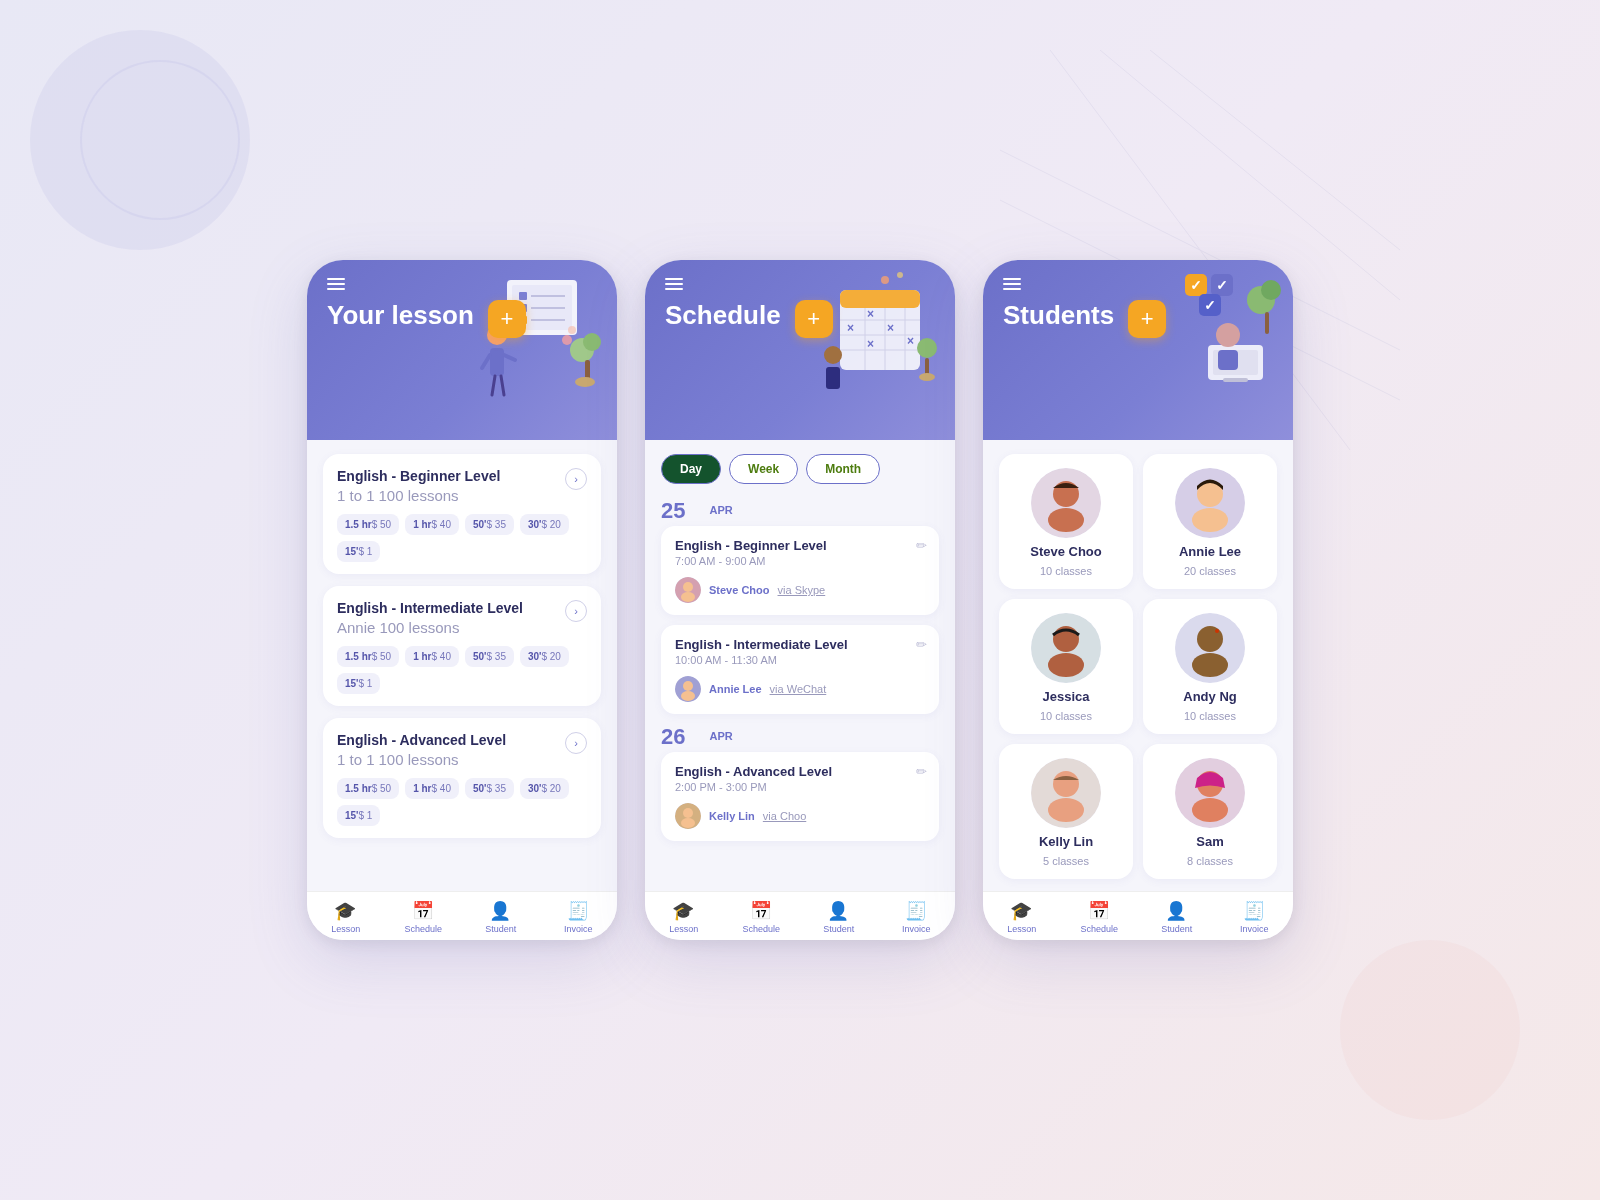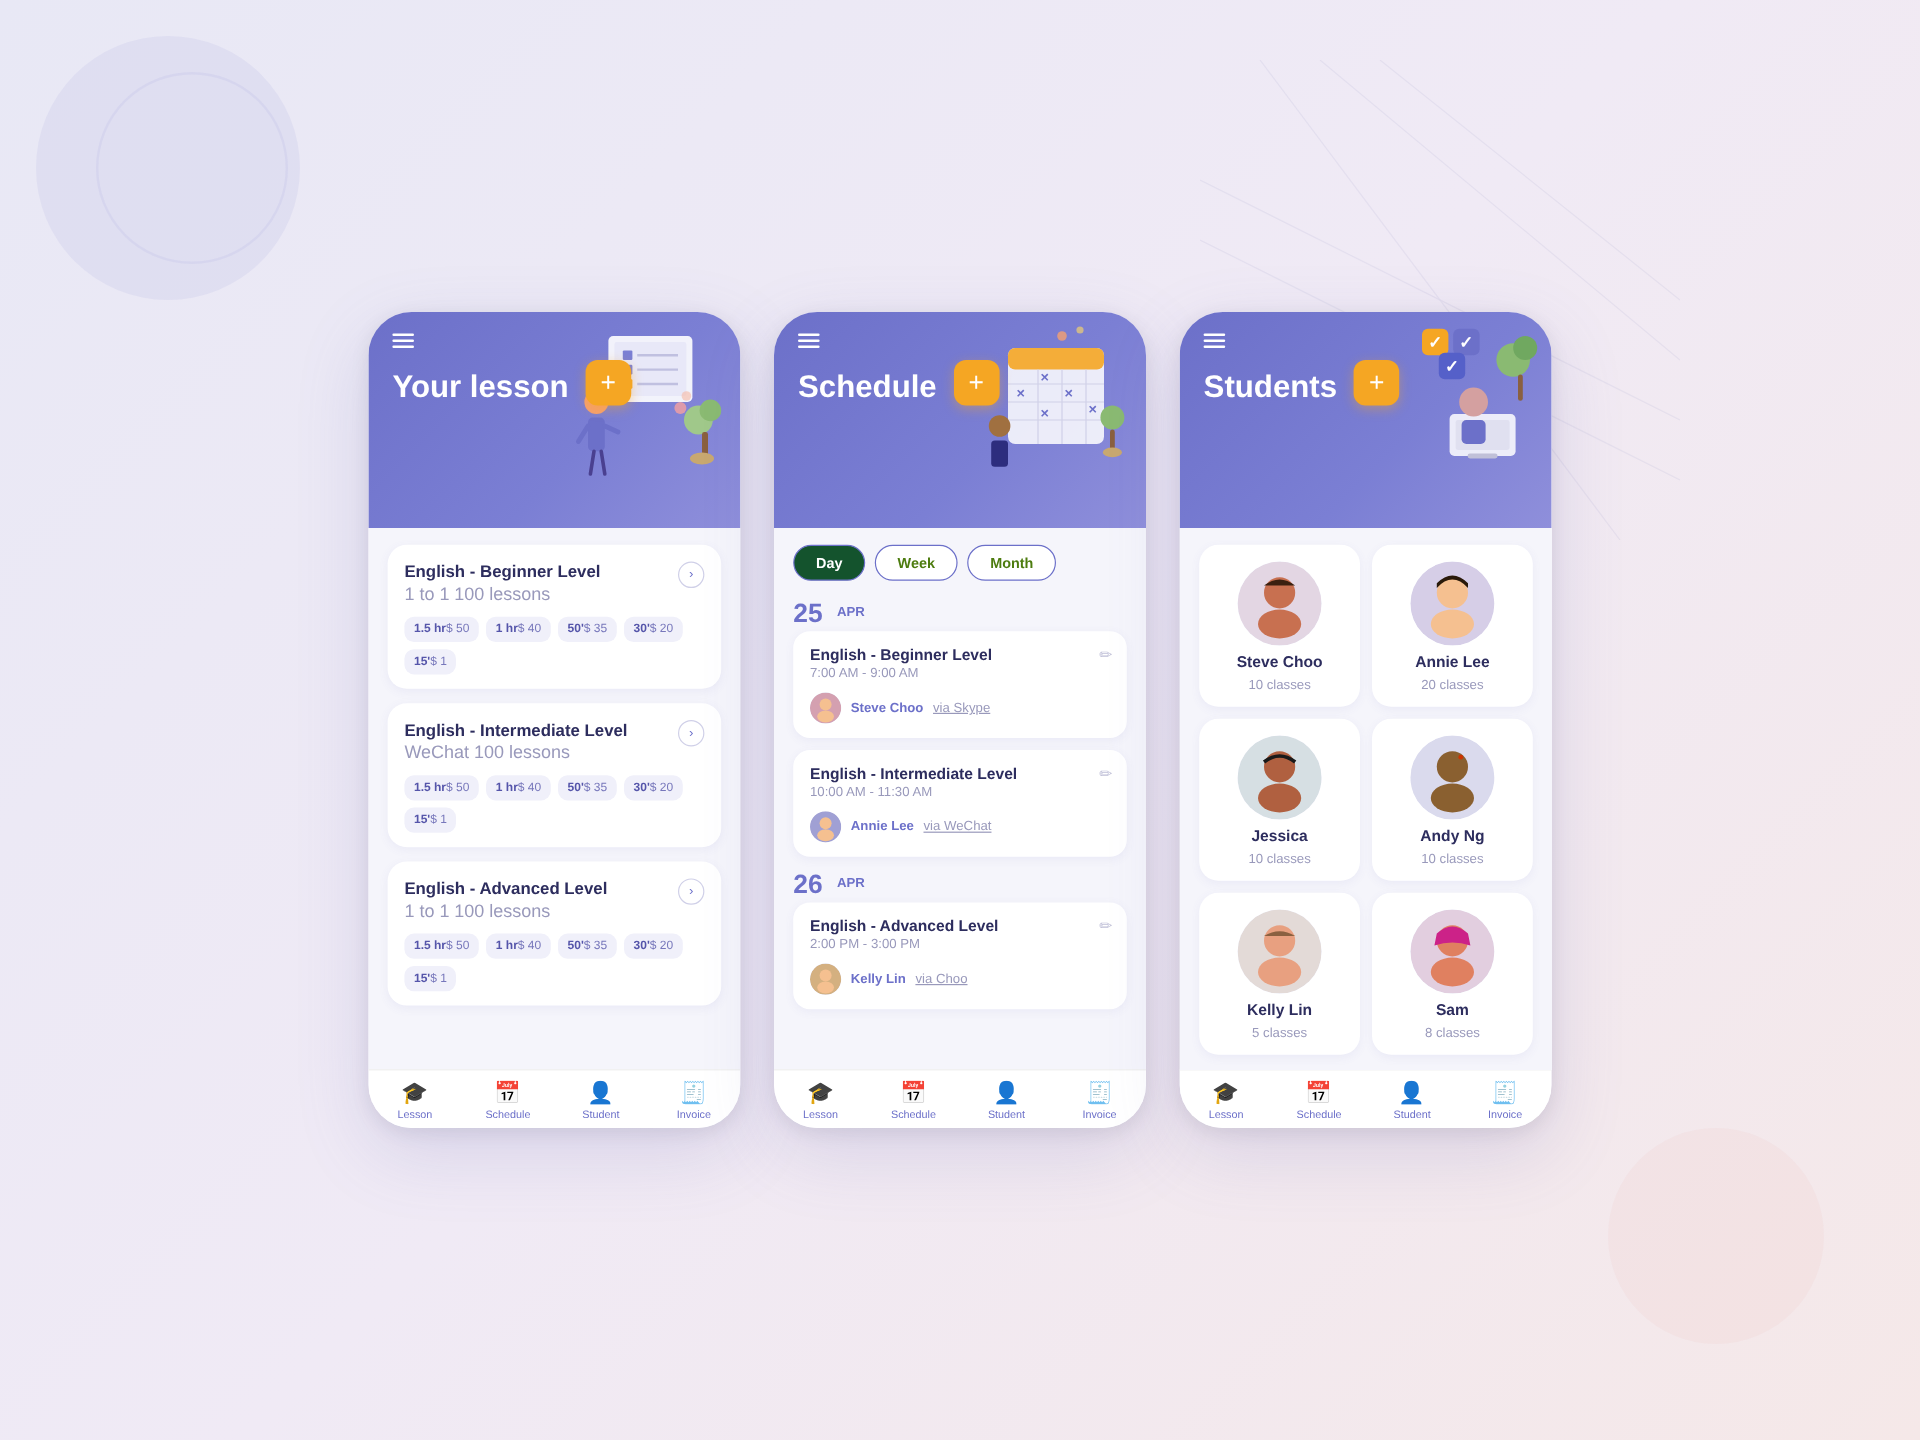--- a/index.html
+++ b/index.html
@@ -86,21 +86,21 @@
     }
     .header-illustration {
       position: absolute;
       right: 10px;
       top: 0;
       width: 130px;
       height: 150px;
     }
     .header-title-row {
       display: flex;
-      align-items: flex-end;
+      align-items: flex-start;
       gap: 14px;
       margin-bottom: 16px;
       position: relative;
       z-index: 2;
     }
     .header-title {
       font-size: 26px;
       font-weight: 700;
       color: white;
     }
@@ -219,21 +219,21 @@
       background: white;
     }
     .filter-tab.active {
       background: #14532d;
       color: white;
     }
 
     .schedule-date-group { margin-bottom: 12px; }
     .schedule-date {
       display: flex;
-      gap: 12px;
+      gap: 24px;
       align-items: flex-start;
       margin-bottom: 4px;
     }
     .date-number {
       font-size: 22px;
       font-weight: 700;
       color: #6c70c9;
       line-height: 1;
     }
     .date-month {
@@ -439,21 +439,21 @@
     <div class="price-tag">
       <span class="price-tag-duration">15'</span>
       <span class="price-tag-price">$ 1</span>
     </div>
   </div>
   </div>
           <div class="lesson-card">
     <div class="lesson-card-arrow">›</div>
     <div class="lesson-card-title">English - Intermediate Level</div>
     <div class="lesson-card-sub">
-      <span>WeChat</span>
+      <span>Annie</span>
       <span>100 lessons</span>
     </div>
     <div class="price-tags">
     <div class="price-tag">
       <span class="price-tag-duration">1.5 hr</span>
       <span class="price-tag-price">$ 50</span>
     </div>
 
     <div class="price-tag">
       <span class="price-tag-duration">1 hr</span>

